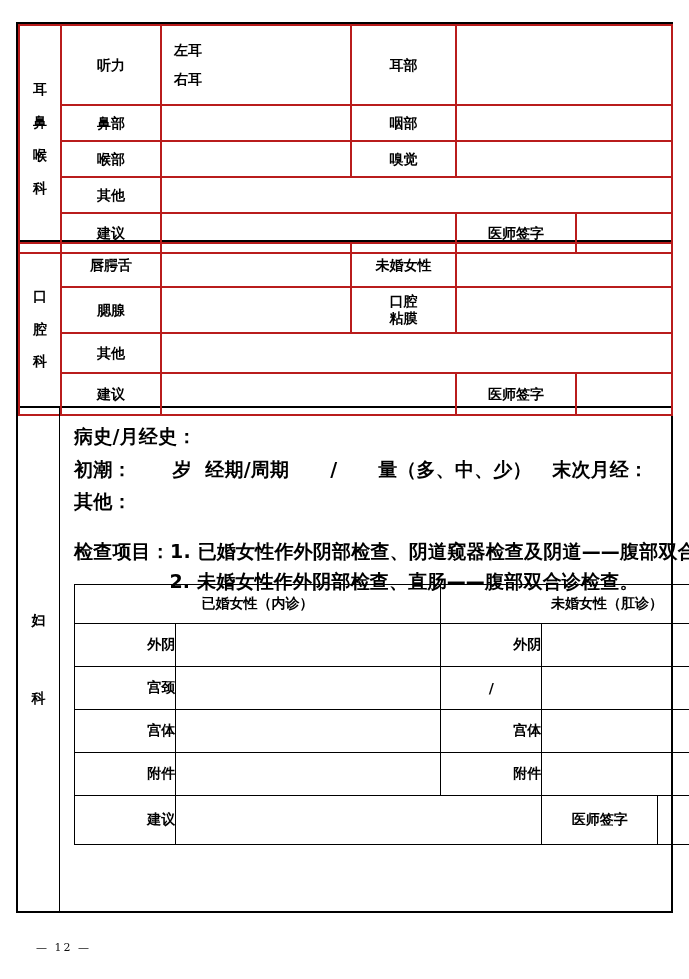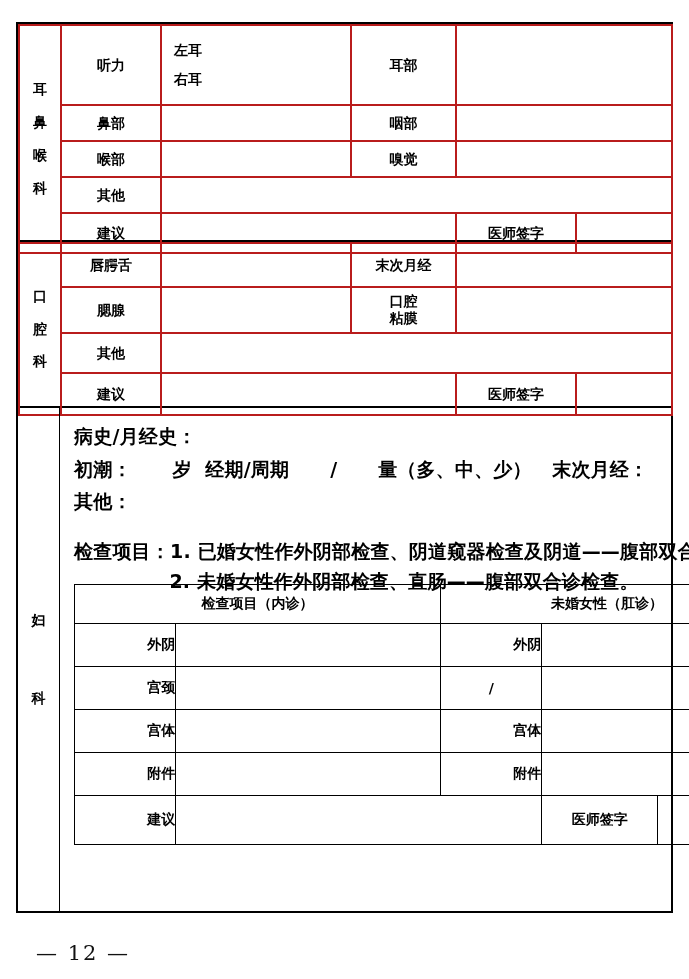--- a/index.html
+++ b/index.html
@@ -160,21 +160,21 @@
     height: 42px;
   }
   table.gyntab td.hdr { height: 38px; }
   table.gyntab td.lbl { text-align: right; padding-left: 14px; }
 
   
   .page-number {
     position: absolute;
     left: 36px;
     top: 941px;
-    font-size: 21px;
+    font-size: 11px;
     font-family: "DejaVu Serif", "Liberation Serif", serif;
     letter-spacing: 2px;
     color: #111;
   }
 </style>
 </head>
 <body>
 
 <div class="page">
 
@@ -254,21 +254,21 @@
           <tr>
             <td class="vlabel noleft notop" rowspan="4">
               <div class="vstack">
                 <span>口</span>
                 <span>腔</span>
                 <span>科</span>
               </div>
             </td>
             <td class="notop" style="height:42px">唇腭舌</td>
             <td class="notop"></td>
-            <td class="notop">末次月经</td>
+            <td class="notop">未婚女性</td>
             <td class="notop" colspan="2"></td>
           </tr>
 
           <tr>
             <td style="height:44px">腮腺</td>
             <td></td>
             <td>
               <div style="line-height:1.25">
                 <div>口腔</div>
                 <div>粘膜</div>
@@ -314,21 +314,21 @@
             <table class="gyntab">
               <colgroup>
                 <col style="width:84px">
                 <col style="width:220px">
                 <col style="width:84px">
                 <col style="width:96px">
                 <col style="width:96px">
               </colgroup>
               <tbody>
                 <tr>
-                  <td class="hdr" colspan="2">检查项目（内诊）</td>
+                  <td class="hdr" colspan="2">已婚女性（内诊）</td>
                   <td class="hdr" colspan="3">未婚女性（肛诊）</td>
                 </tr>
 
                 <tr>
                   <td class="lbl">外阴</td>
                   <td></td>
                   <td class="lbl">外阴</td>
                   <td colspan="2"></td>
                 </tr>
 

